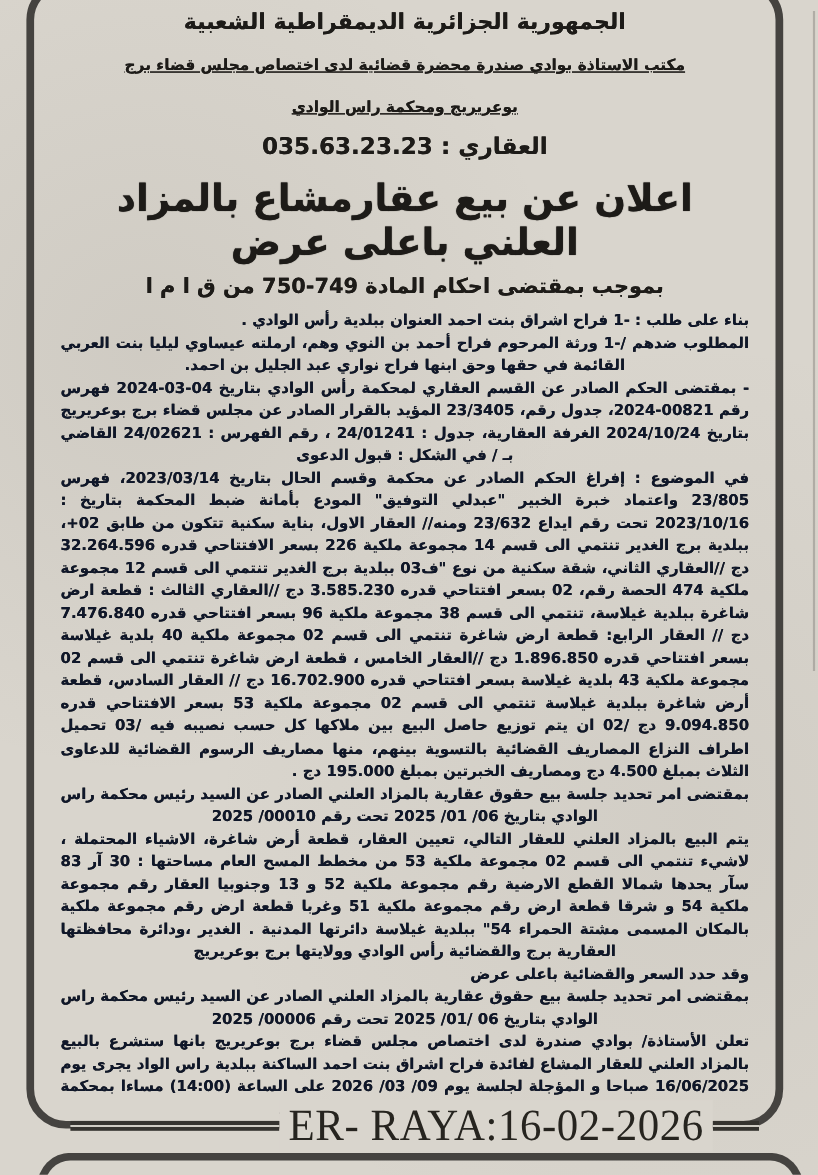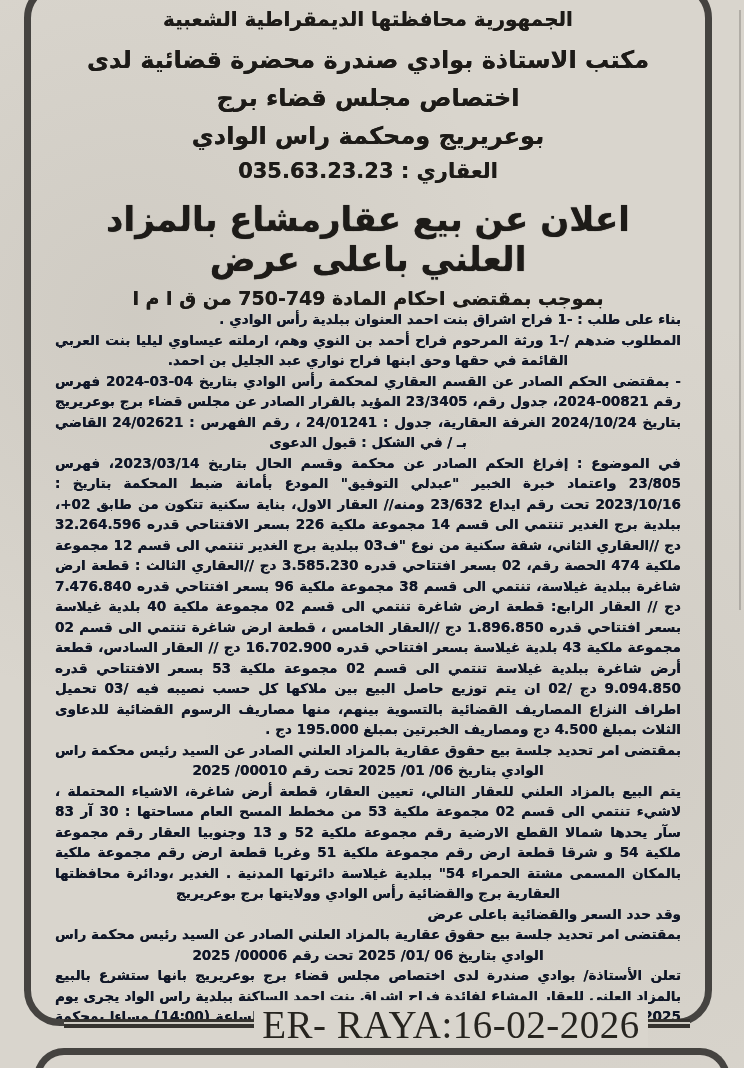--- a/index.html
+++ b/index.html
@@ -14,28 +14,28 @@
   }
   .frame{
     position:absolute;left:24px;top:-18px;width:688px;height:1044px;
     border:7px solid #454340;border-radius:36px;
     box-sizing:border-box;overflow:hidden;
   }
   .content{padding:16px 24px 0 24px;}
   .center{text-align:center;}
   .hdr-line{font-weight:bold;direction:rtl;}
   .hdr-republic{font-size:20px;margin:2px 0 10px;text-shadow:0 0 .6px #1d1b18;}
-  .hdr-office{font-size:24px;line-height:38px;text-shadow:0 0 .5px #1d1b18;}
+  .hdr-office{font-size:14px;line-height:38px;text-shadow:0 0 .5px #1d1b18;text-decoration:underline;}
   .hdr-phone{font-size:21px;margin-top:4px;font-weight:bold;text-shadow:0 0 .5px #1d1b18;}
   .notice-title{
     direction:rtl;font-size:34px;font-weight:bold;margin-top:16px;
     text-shadow:0 0 .8px #1d1b18;letter-spacing:-0.5px;
   }
   .notice-subtitle{
-    direction:rtl;font-size:19px;font-weight:bold;margin-top:8px;
+    direction:rtl;font-size:19px;font-weight:bold;margin-top:8px;margin-bottom:10px;
     text-shadow:0 0 .6px #1d1b18;
     text-align:center;
   }
   .body-text p{
     direction:rtl;margin:0;font-size:13.6px;line-height:20.5px;font-weight:bold;
     text-align:justify;color:#0f172a;text-shadow:0 0 .4px #22201c;
   }
   .last-center{text-align-last:center;}
   .last-right{text-align-last:right;}
   .footer-band{
@@ -61,21 +61,21 @@
     position:absolute;right:3px;top:10px;width:2px;height:600px;
     background:#8f8c86;opacity:.55;
   }
 </style>
 </head>
 <body>
 
 <div class="frame">
   <div class="content">
 
-    <div class="center hdr-line hdr-republic">الجمهورية محافظتها الديمقراطية الشعبية</div>
+    <div class="center hdr-line hdr-republic">الجمهورية الجزائرية الديمقراطية الشعبية</div>
     <div class="center hdr-line hdr-office">مكتب الاستاذة بوادي صندرة محضرة قضائية لدى اختصاص مجلس قضاء برج</div>
     <div class="center hdr-line hdr-office">بوعريريج ومحكمة راس الوادي</div>
     <div class="center hdr-phone" dir="rtl">العقاري : 035.63.23.23</div>
 
     <div class="center notice-title">اعلان عن بيع عقارمشاع بالمزاد العلني باعلى عرض</div>
     <div class="center notice-subtitle">بموجب بمقتضى احكام المادة 749-750 من ق ا م ا</div>
 
     <div class="body-text">
       <p class="last-right">بناء على طلب : -1 فراح اشراق بنت احمد العنوان ببلدية رأس الوادي .</p>
       <p class="last-center">المطلوب ضدهم /-1 ورثة المرحوم فراح أحمد بن النوي وهم، ارملته عيساوي ليليا بنت العربي القائمة في حقها وحق ابنها فراح نواري عبد الجليل بن احمد.</p>

